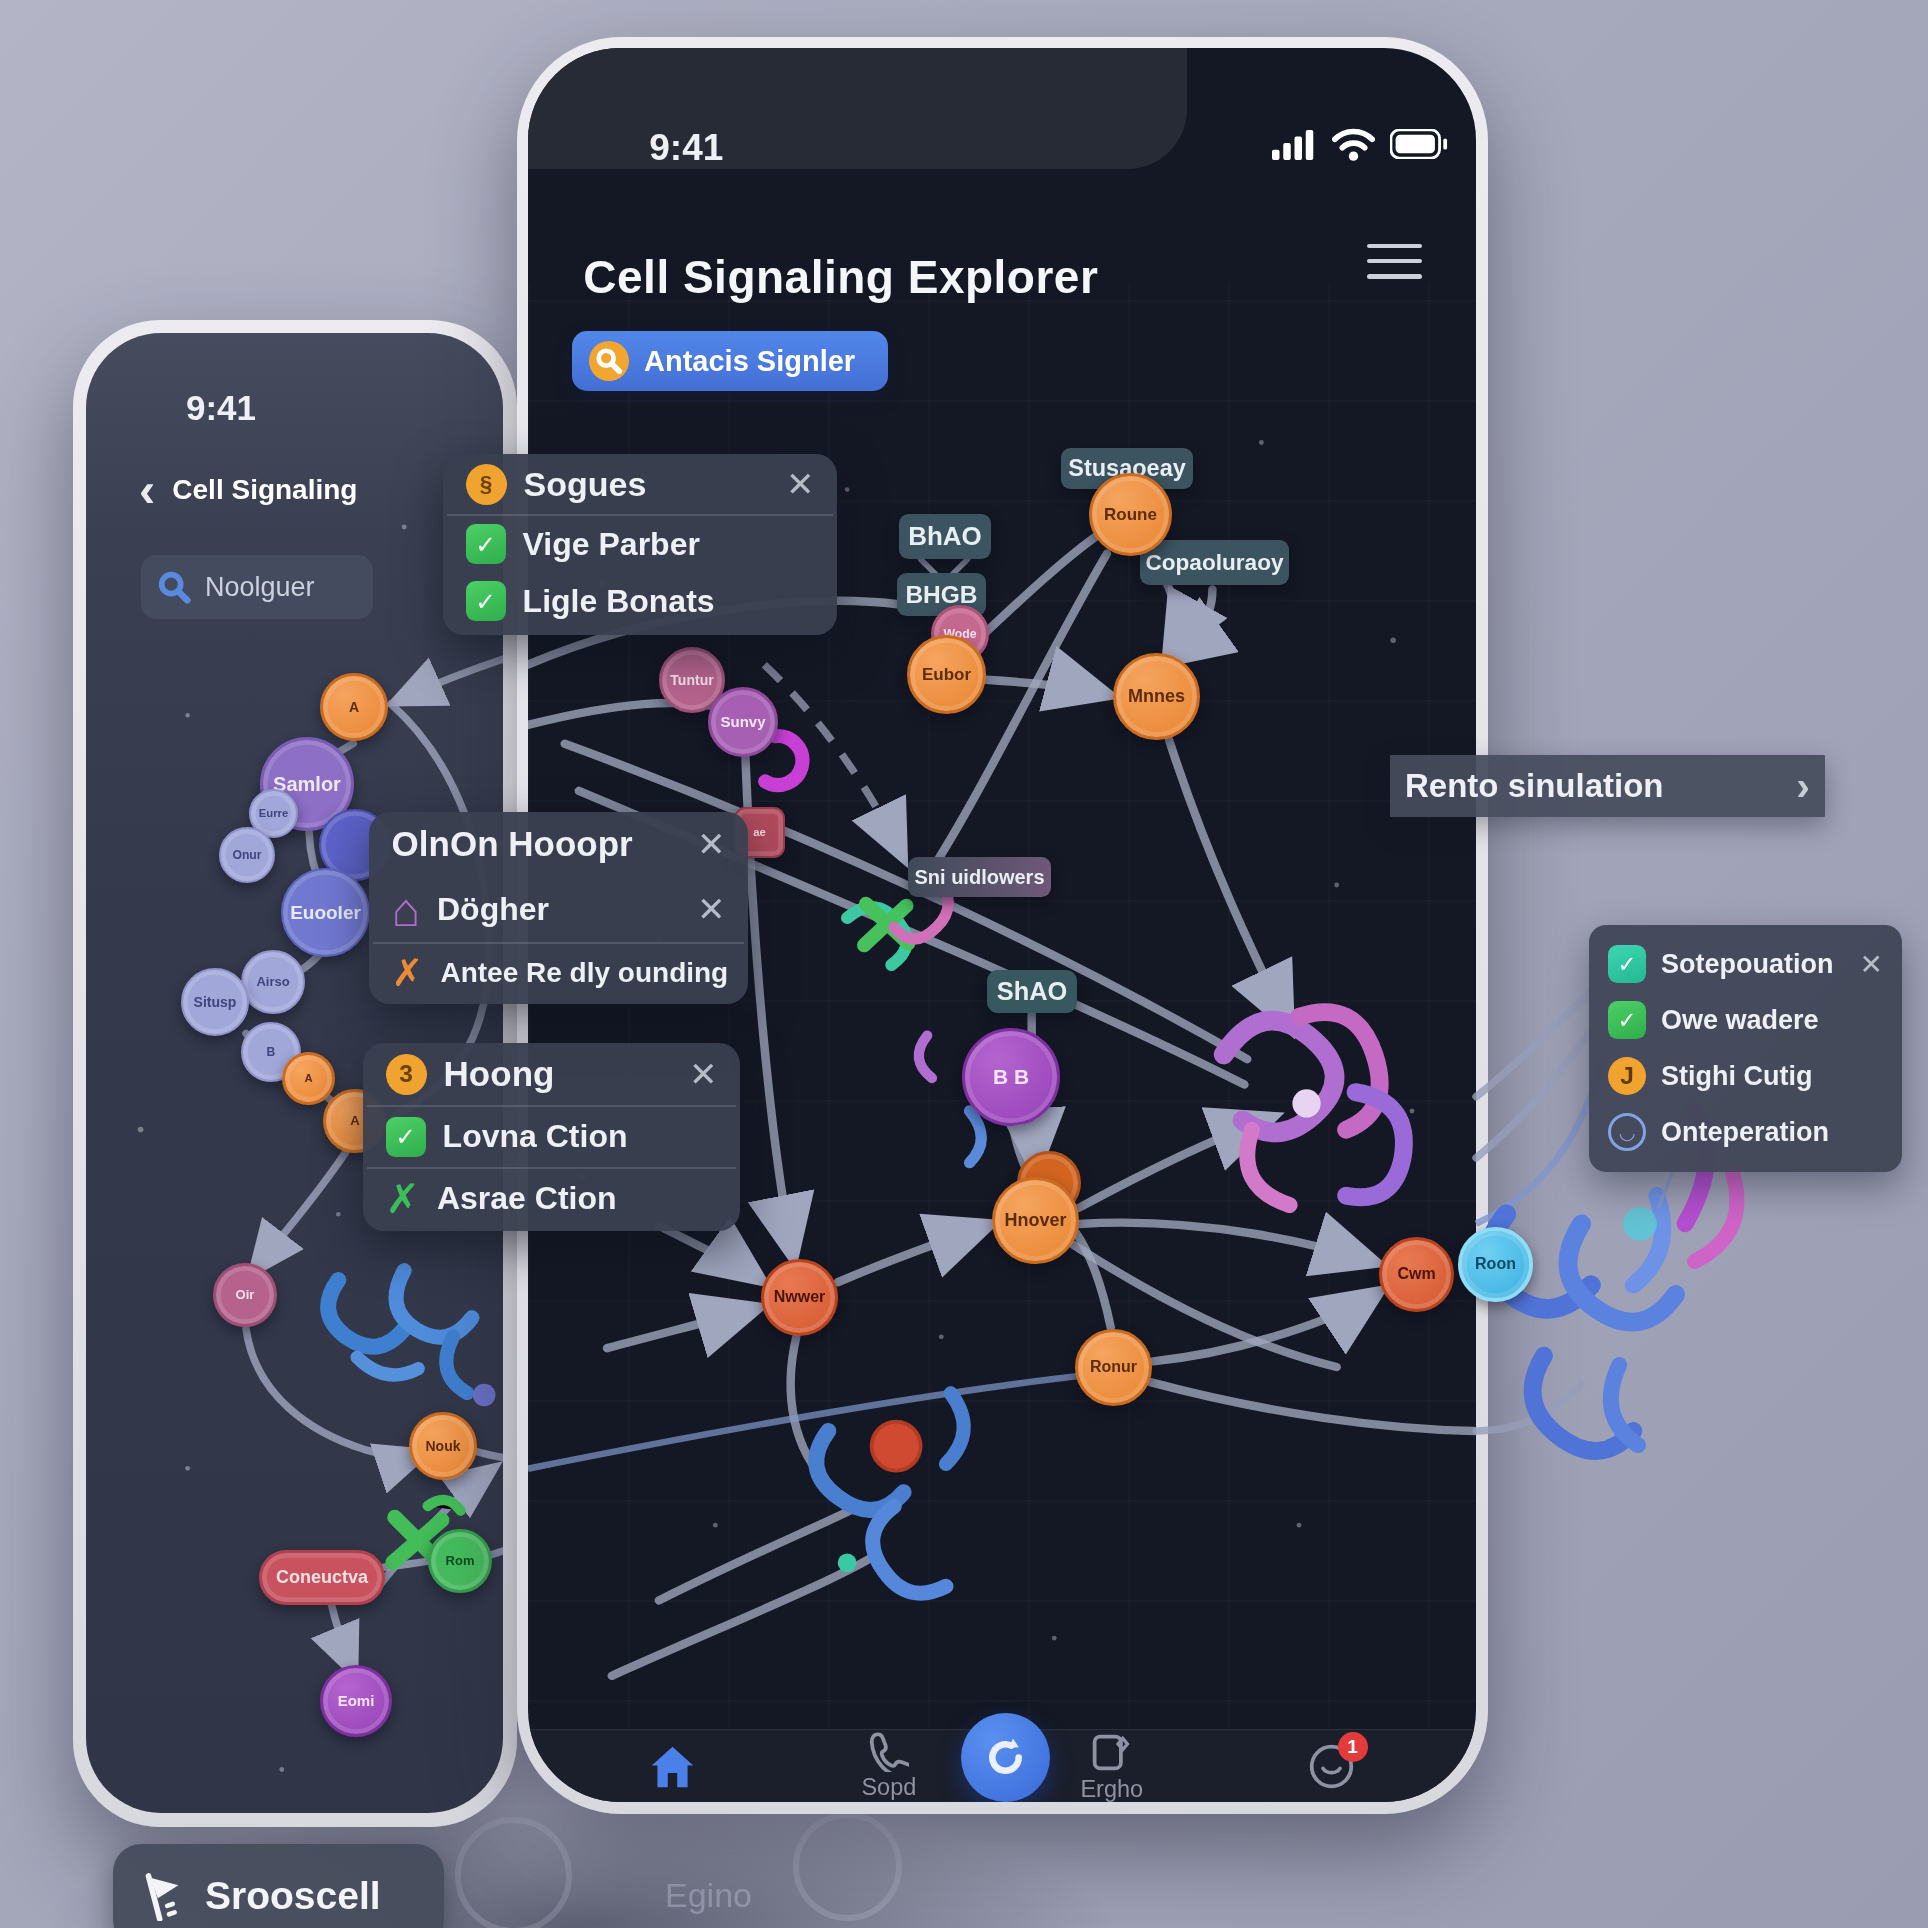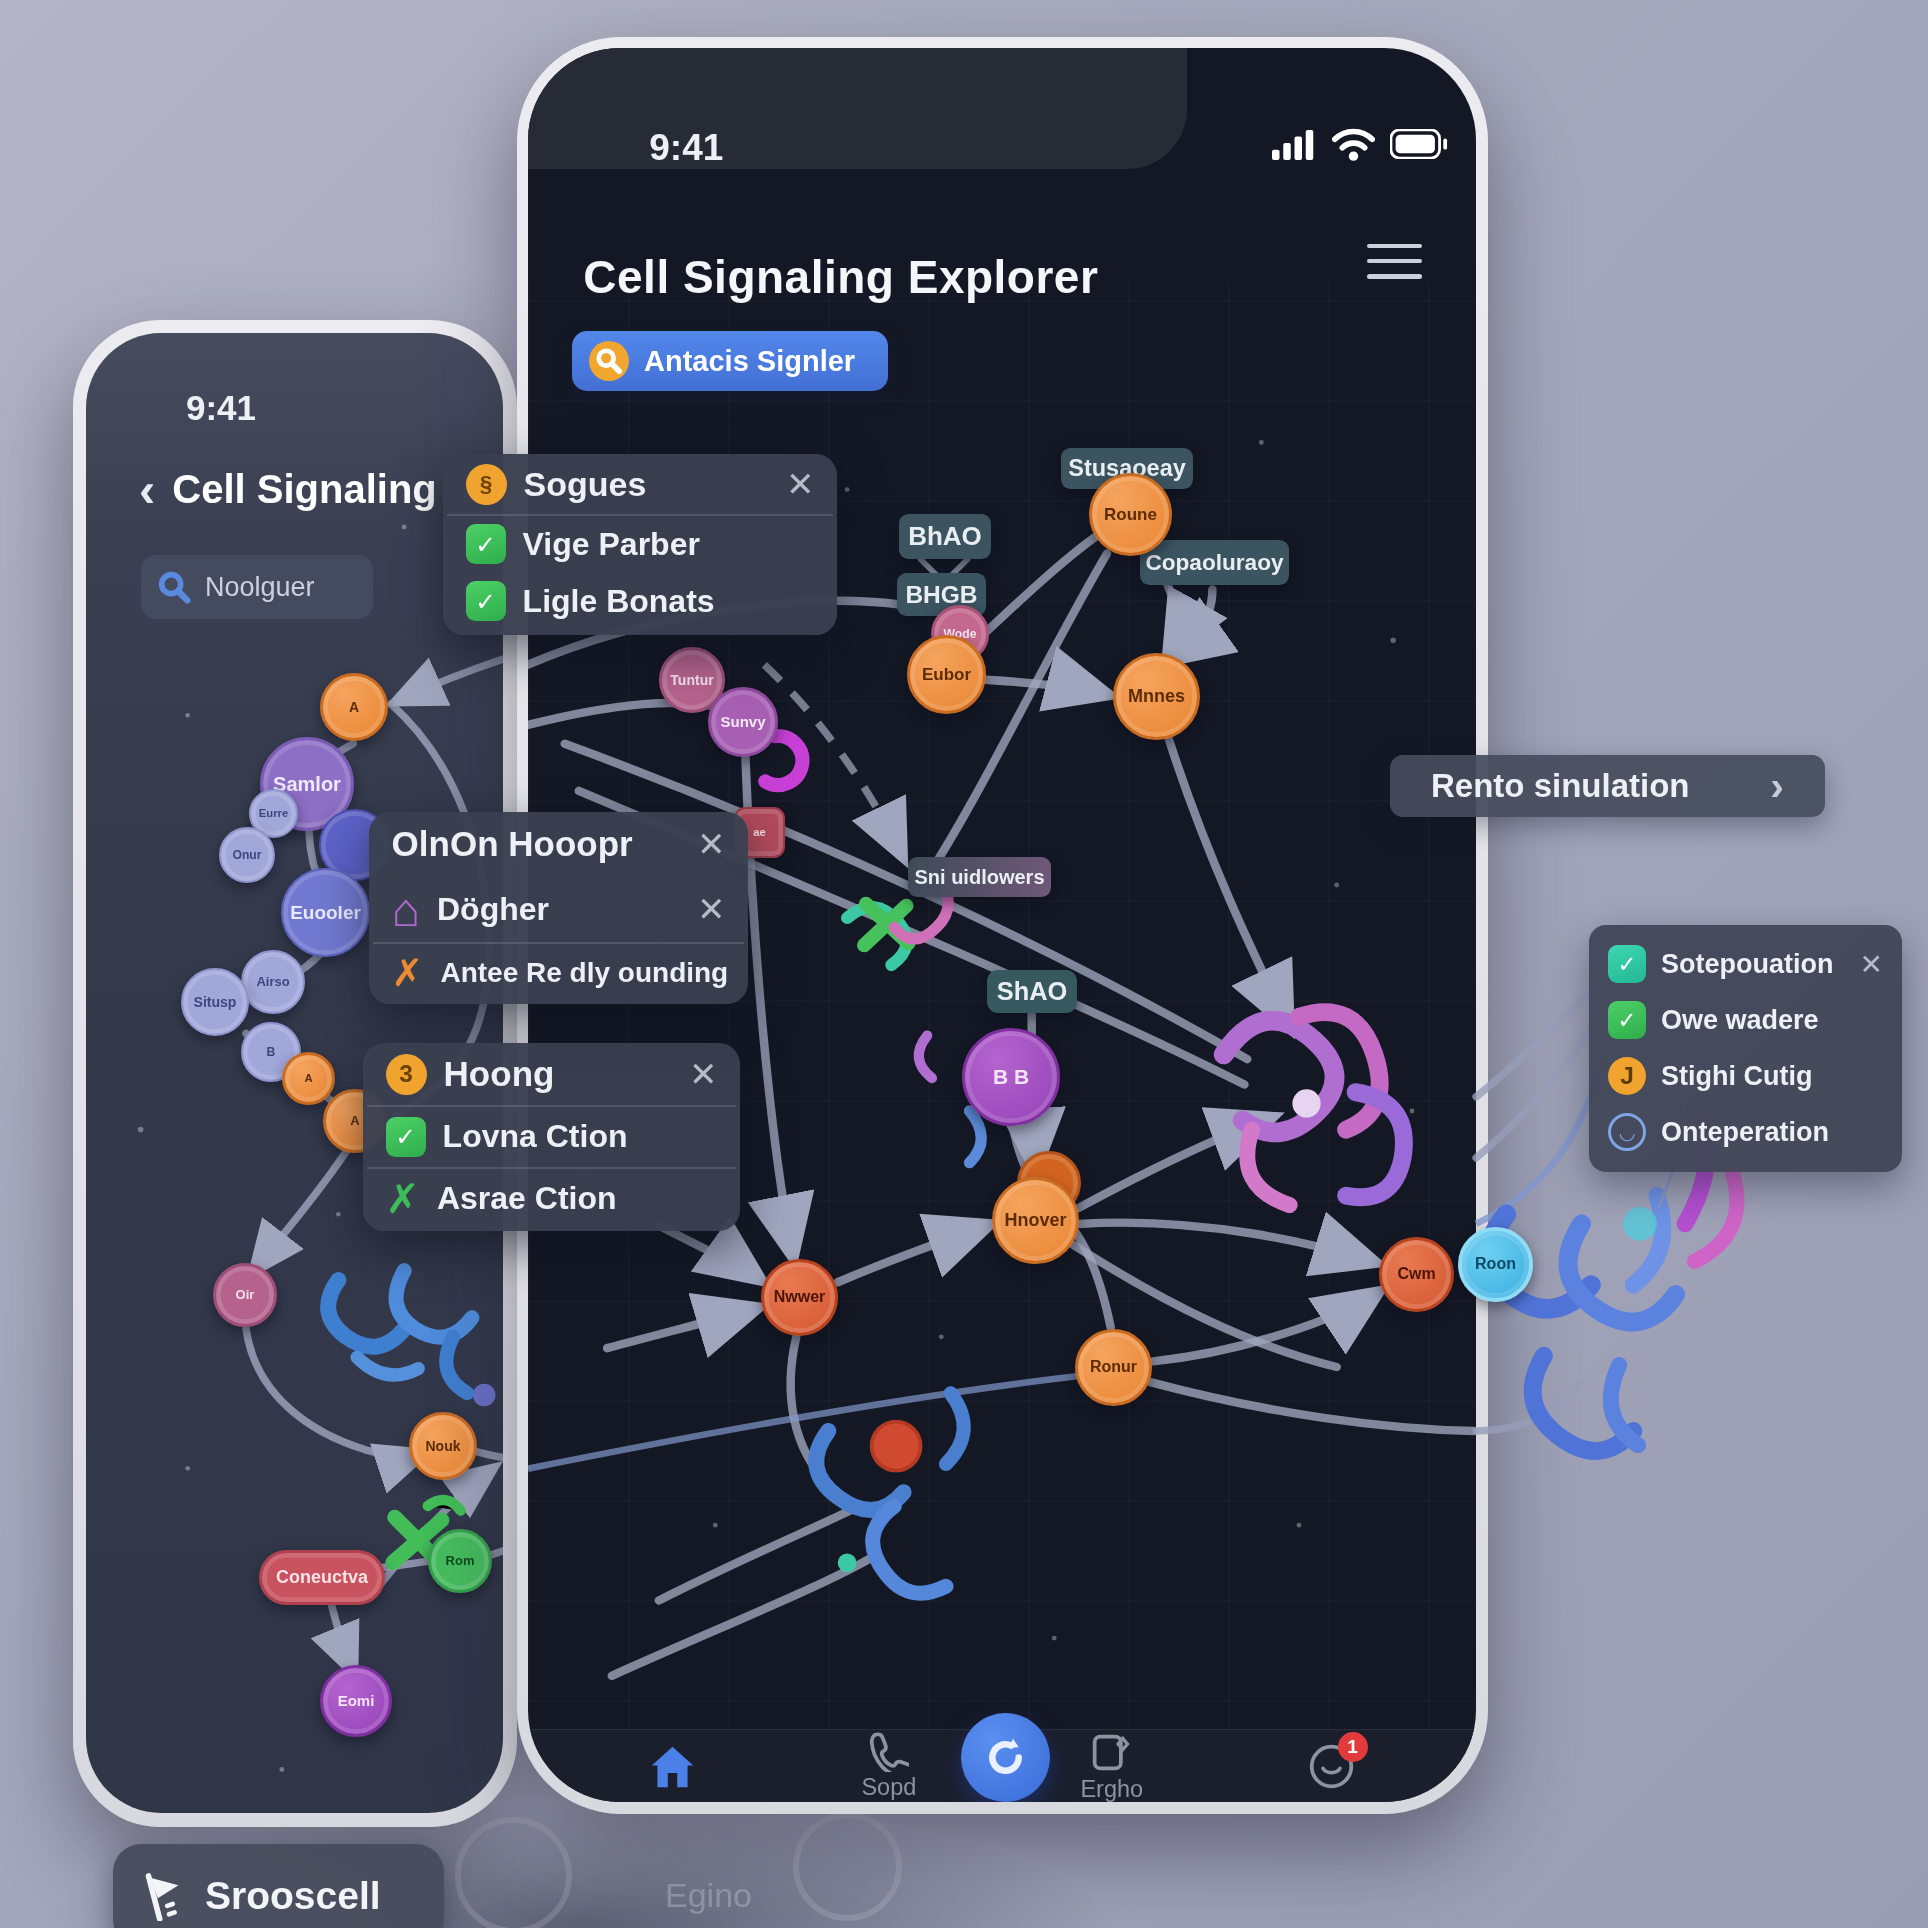--- a/index.html
+++ b/index.html
@@ -42,43 +42,43 @@
   #main-search .disc{width:40px;height:40px;border-radius:50%;background:#f0a62f;
      display:flex;align-items:center;justify-content:center;flex:0 0 auto;}
   #main-search span{color:#fff;font-size:29px;font-weight:600;}
   #left-search{position:absolute;left:55px;top:222px;width:232px;height:64px;border-radius:15px;
      background:#454b5e;display:flex;align-items:center;gap:13px;padding:0 15px;}
   #left-search span{color:#ccd1df;font-size:27px;}
 
   
   #back-row{position:absolute;left:53px;top:132px;display:flex;align-items:center;gap:17px;color:#fff;}
   #back-row .chev{font-size:49px;font-weight:600;color:#e8ebf2;line-height:1;}
-  #back-row .t{font-size:40px;font-weight:700;}
+  #back-row .t{font-size:28px;font-weight:700;}
 
   
   .popup{position:absolute;background:rgba(58,64,80,.96);border-radius:21px;z-index:50;
          box-shadow:0 17px 45px rgba(15,18,30,.55);color:#eef0f6;}
   .popup .row{display:flex;align-items:center;gap:17px;padding:0 22.6px;}
   .popup .row .lbl{font-size:32px;font-weight:600;white-space:nowrap;}
   .popup .x{margin-left:auto;color:#b6bbc7;font-size:34px;font-weight:600;cursor:pointer;}
   .popup .div{height:1.9px;background:rgba(255,255,255,.13);margin:0 3.8px;}
   .icon-disc{width:41px;height:41px;border-radius:50%;display:flex;align-items:center;justify-content:center;
              font-weight:700;flex:0 0 auto;}
   .icon-sq{width:40px;height:40px;border-radius:9.4px;display:flex;align-items:center;justify-content:center;
            color:#fff;font-size:24.5px;font-weight:800;flex:0 0 auto;}
   .orange-disc{background:#f0a32f;color:#6b4208;font-size:22.6px;}
   .green-sq{background:linear-gradient(160deg,#4cd066,#2fae4c);}
   .teal-sq{background:linear-gradient(160deg,#3ed6b2,#23b894);}
   .x-orange{color:#ed8b34;font-size:38px;font-weight:900;}
   .x-green{color:#3dbd58;font-size:41px;font-weight:900;}
   .house{color:#b06ad0;font-size:47px;line-height:1;}
 
   
-  #rento{position:absolute;left:1390px;top:755px;width:435px;height:62px;border-radius:13px;
-     background:rgba(70,76,92,.93);display:flex;align-items:center;padding:0 41px;z-index:55;
+  #rento{position:absolute;left:1390px;top:755px;width:435px;height:62px;border-radius:1px;
+     background:rgba(70,76,92,.93);display:flex;align-items:center;padding:0 15px;z-index:55;
      color:#eef0f6;font-size:33px;font-weight:600;box-shadow:0 9.4px 26px rgba(20,24,40,.35);}
   #rento .chev{margin-left:auto;color:#c6cbd8;font-size:41px;font-weight:700;}
   #side-menu{position:absolute;left:1589px;top:925px;width:313px;height:247px;border-radius:17px;
      background:rgba(64,70,86,.95);z-index:55;padding:11.3px 0;box-shadow:0 15px 38px rgba(20,24,40,.4);}
   #side-menu .row{display:flex;align-items:center;gap:15px;padding:0 19px;height:56px;color:#eef0f6;}
   #side-menu .row .lbl{font-size:27px;font-weight:600;white-space:nowrap;}
   #side-menu .x{margin-left:auto;color:#b6bbc7;font-size:28px;font-weight:600;}
   #side-menu .icon-sq{width:38px;height:38px;font-size:22.6px;}
   .orange-disc2{background:#f0a32f;color:#5d3a06;font-size:24.5px;width:38px;height:38px;}
   .ring-blue{width:38px;height:38px;border-radius:50%;border:3.8px solid #7fa4e4;display:flex;

